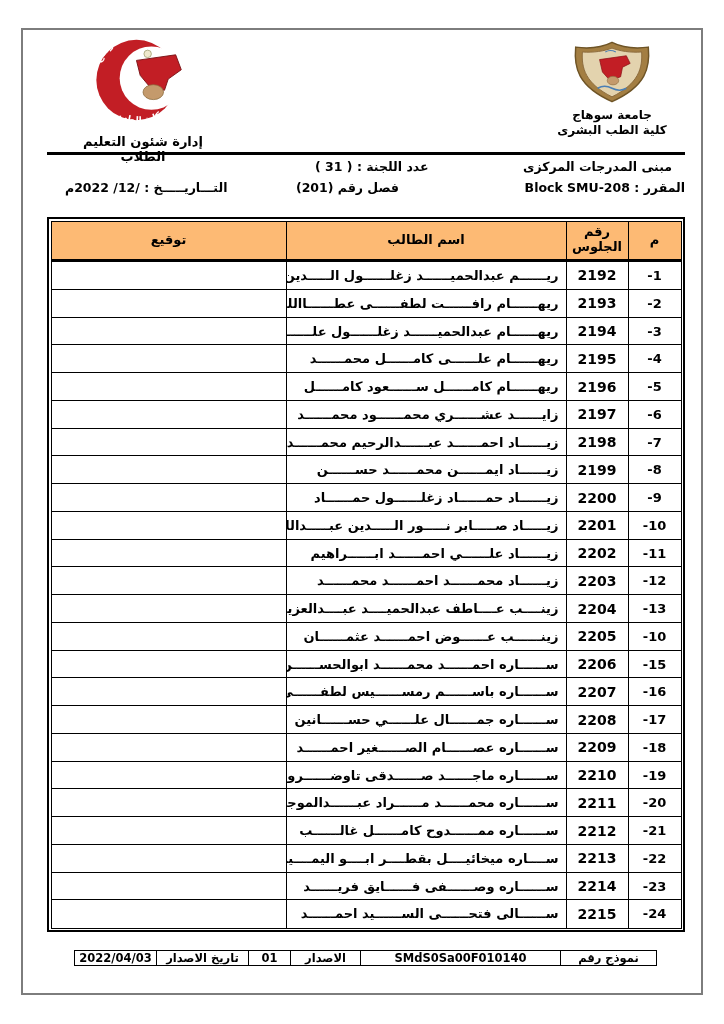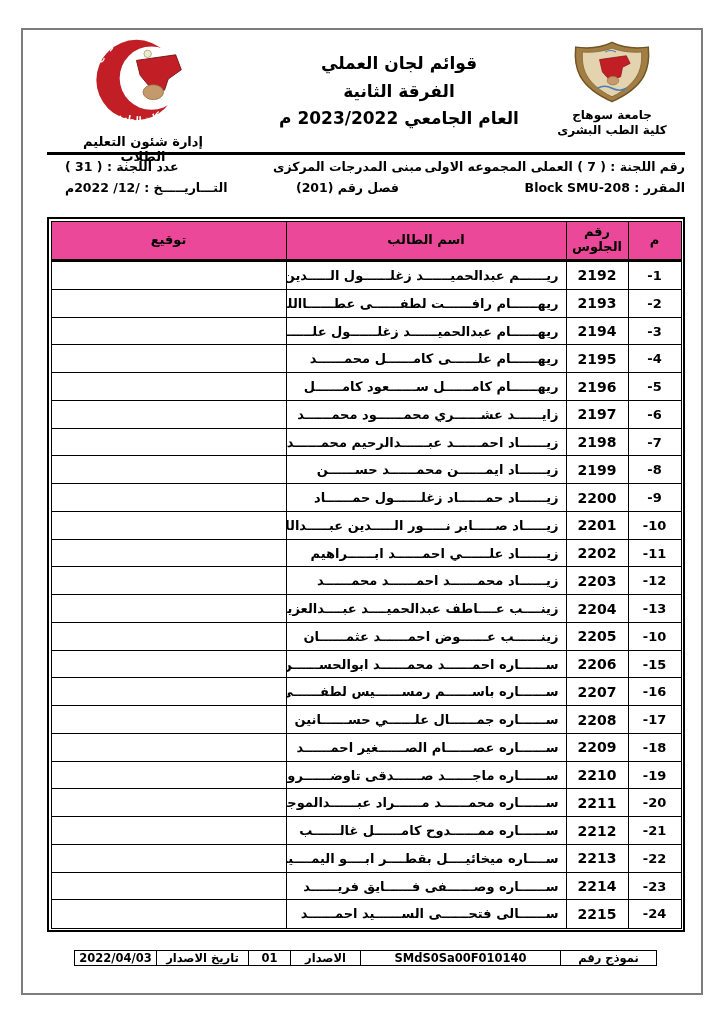--- a/index.html
+++ b/index.html
@@ -30,21 +30,21 @@
   .info .cell { font-size:12.5px; font-weight:bold; white-space:nowrap; }
 
   
   .tblwrap {
     position:absolute; left:24px; top:187px; width:638px; height:715px;
     border:2px solid #000; padding:1.5px; background:#fff;
   }
   table.main { width:100%; height:100%; border-collapse:collapse; table-layout:fixed; direction:rtl; }
   table.main th, table.main td { border:1px solid #000; }
   table.main thead th {
-    background:#ec4899; font-size:13px; font-weight:bold; height:39px;
+    background:#fdba74; font-size:13px; font-weight:bold; height:39px;
     border-bottom:3px solid #000; text-align:center; vertical-align:middle; line-height:1.15;
   }
   .col-serial { width:53px; }
   .col-seat   { width:62px; }
   .col-name   { width:280px; }
   .col-sign   { width:auto; }
   td.c-serial { text-align:center; direction:ltr; font-weight:bold; font-size:13px; }
   td.c-seat   { text-align:center; font-weight:bold; font-size:14px; }
   td.c-name   { text-align:right; padding-right:7px; font-weight:bold; font-size:13px;
                 white-space:nowrap; overflow:hidden; }
@@ -75,25 +75,20 @@
       <path d="M45 8 C53 11 64 13 76 12 C77 29 73 45 45 59 C17 45 13 29 14 12 C26 13 37 11 45 8 Z" fill="#e3d3ae" stroke="#8a6a3c" stroke-width="1"></path>
       <path d="M32 20 L60 16 L64 24 L56 28 L54 38 L43 42 L35 33 Z" fill="#c21e25" stroke="#8c1217" stroke-width="0.8"></path>
       <ellipse cx="46" cy="42" rx="6" ry="4.5" fill="#c49a6c" stroke="#8a6a3c" stroke-width="0.6"></ellipse>
       <path d="M30 50 Q37 46 45 50 T60 50" fill="none" stroke="#4a7fb5" stroke-width="1.6"></path>
       <path d="M38 12 Q43 9 49 12" fill="none" stroke="#4a7fb5" stroke-width="1.2"></path>
     </svg>
     <div class="cap">جامعة سوهاج</div>
     <div class="cap">كلية الطب البشرى</div>
   </div>
 
-  <div class="titles">
-    <div class="t">قوائم لجان العملي</div>
-    <div class="t">الفرقة الثانية</div>
-    <div class="t">العام الجامعي 2023/2022 م</div>
-  </div>
 
   <div class="logo-left">
     <svg width="122" height="84" viewBox="0 0 130 90">
       <defs>
         <path id="arcT" d="M16 40 A44 44 0 0 1 90 12"></path>
         <path id="arcB" d="M24 72 A46 46 0 0 0 100 70"></path>
       </defs>
       <circle cx="58" cy="45" r="43" fill="#c21e25"></circle>
       <circle cx="74" cy="43" r="34" fill="#ffffff"></circle>
       <path d="M58 24 L100 18 L106 34 L92 44 L88 56 L72 52 L62 40 Z" fill="#c21e25" stroke="#7a1114" stroke-width="1"></path>
@@ -106,21 +101,20 @@
         <textPath href="#arcB" startOffset="22%">كلية الطب</textPath>
       </text>
     </svg>
     <div class="cap">إدارة شئون التعليم الطلاب</div>
   </div>
 
   <div class="hrule"></div>
 
   <div class="info">
     <div class="row">
-      <div class="c1 cell">رقم اللجنة : ( 7 ) العملى المجموعه الاولى</div>
       <div class="c2 cell">مبنى المدرجات المركزى</div>
       <div class="c3 cell">عدد اللجنة : ( 31 )</div>
     </div>
     <div class="row">
       <div class="c1 cell">المقرر : Block SMU-208</div>
       <div class="c2 cell">فصل رقم (201)</div>
       <div class="c3 cell">التـــاريـــــخ :   /12/ 2022م</div>
     </div>
   </div>
 

